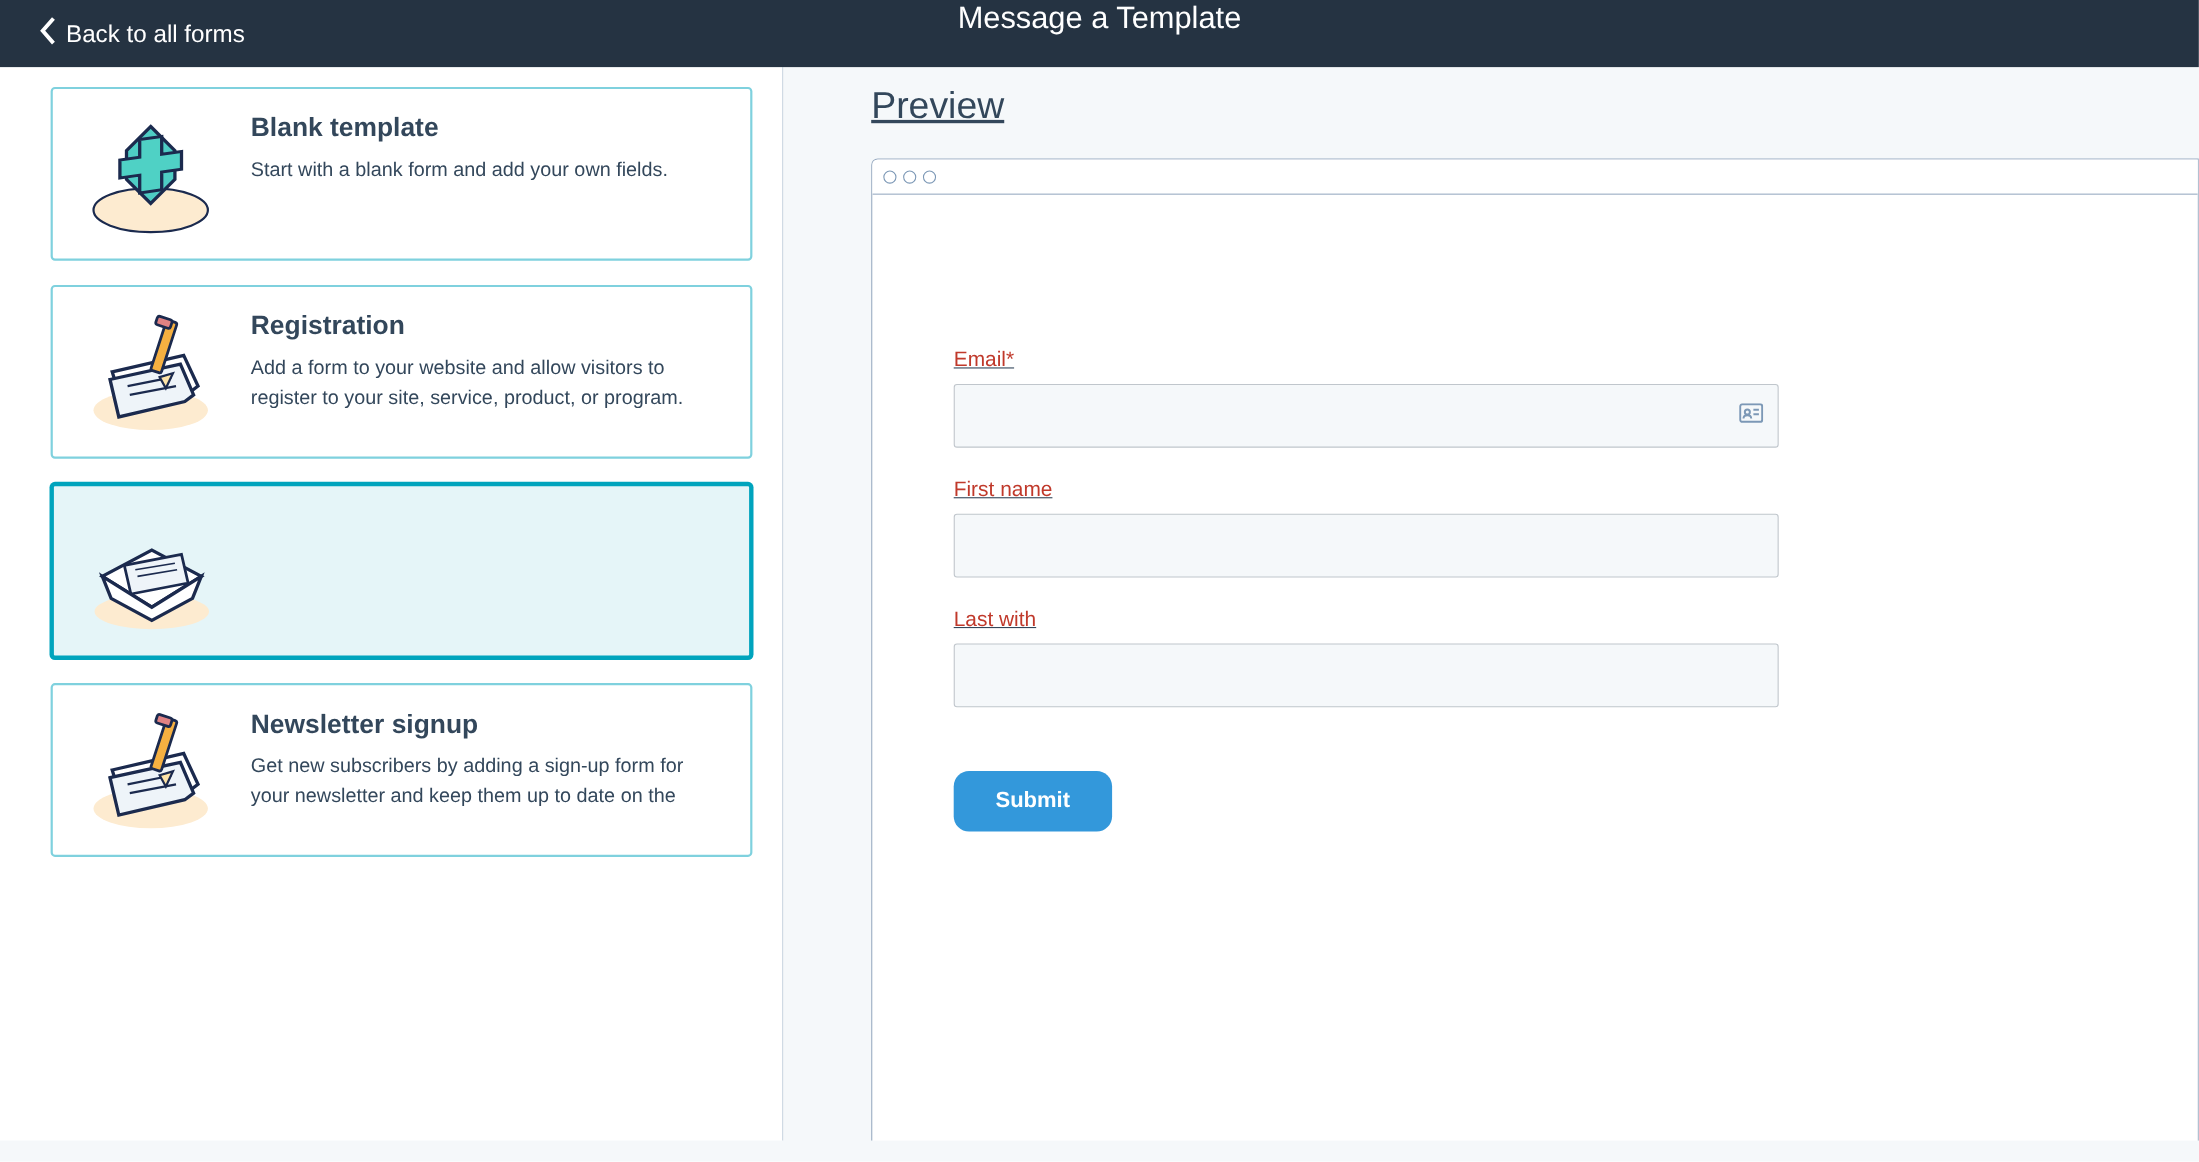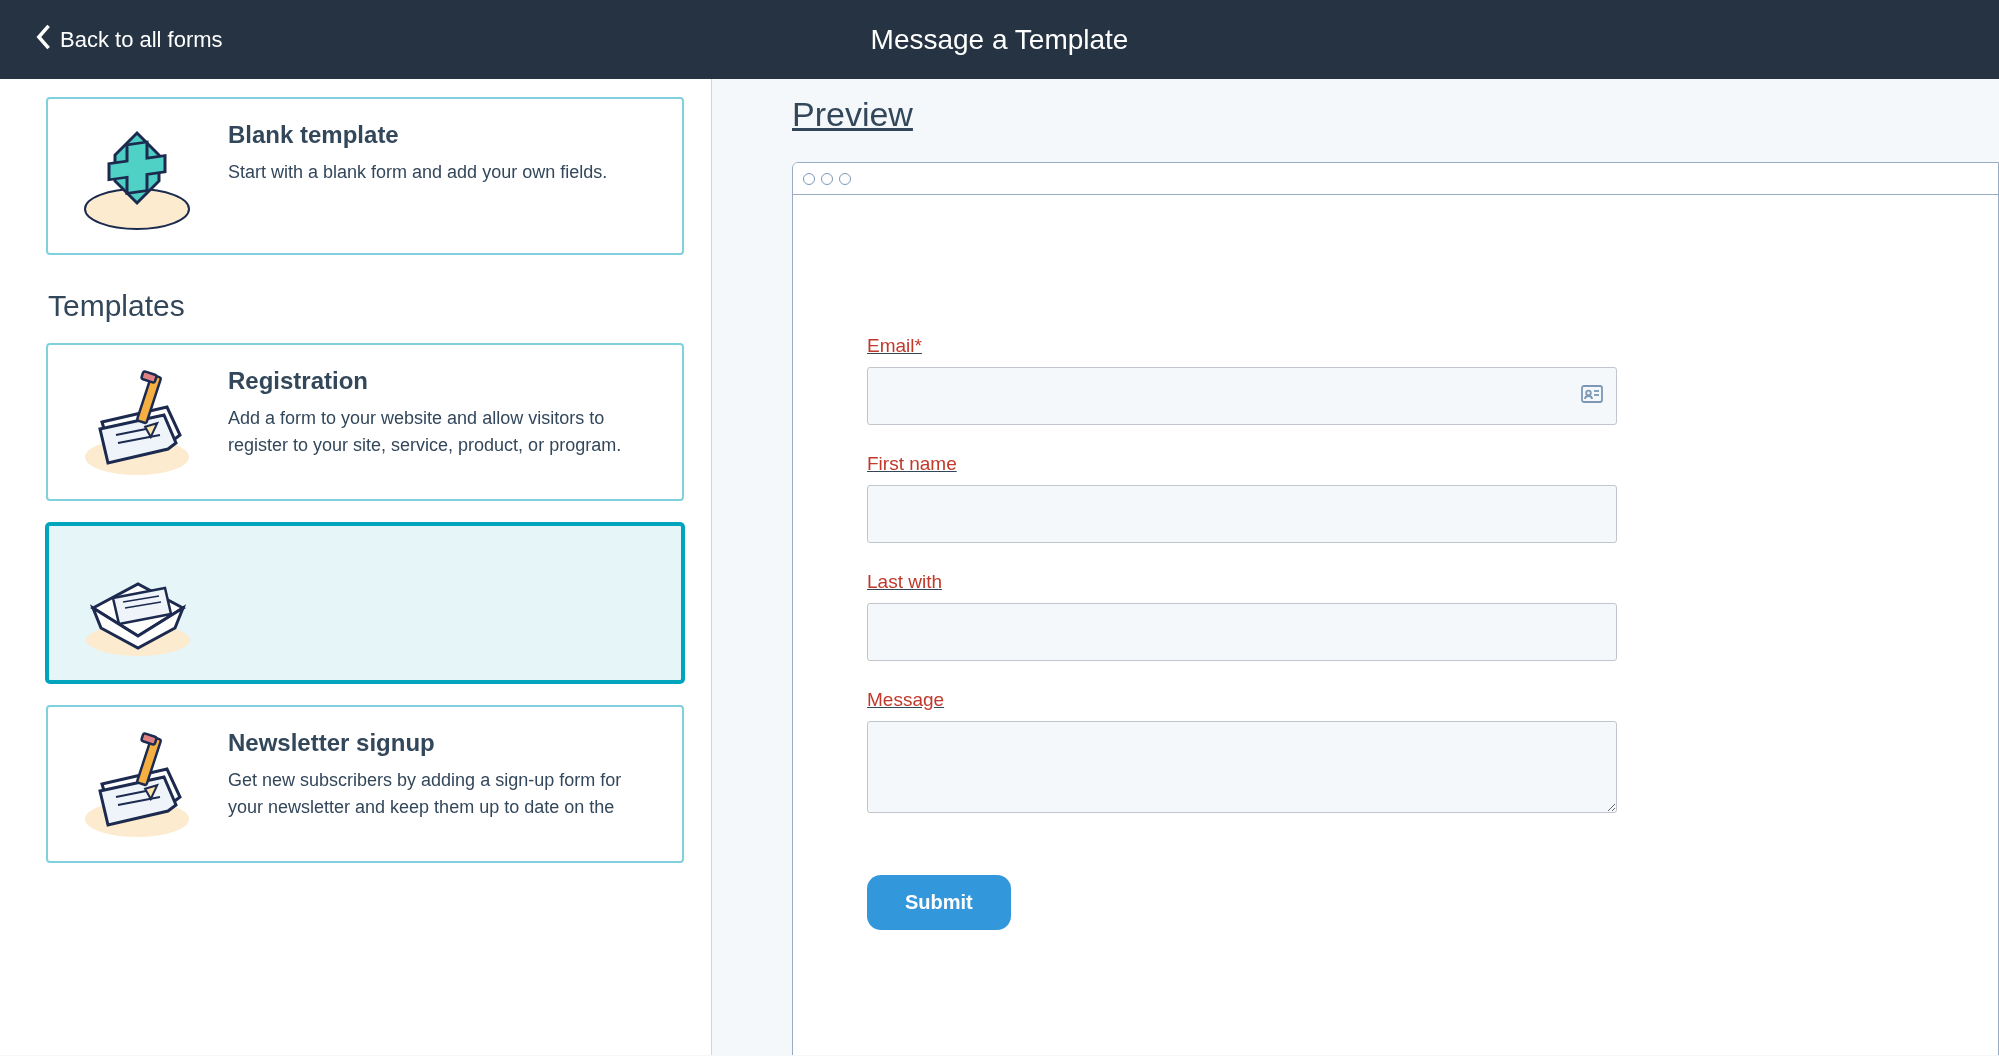--- a/index.html
+++ b/index.html
@@ -1,22 +1,21 @@
 <!DOCTYPE html>
 <html><head>
   <meta charset="utf-8">
   <style>
     * { box-sizing: border-box; margin: 0; padding: 0; }
     body { font-family: -apple-system, BlinkMacSystemFont, "Segoe UI", Helvetica, Arial, sans-serif; background: #f5f8fa; color: #33475b; }
     .header {
       background: #253342;
       color: #fff;
       display: flex;
-      align-items: center;
-      height: 79px;
+      height: 61px;
       position: relative;
     }
     .back-link {
       display: flex;
       align-items: center;
       gap: 8px;
       padding-left: 34px;
       font-size: 22px;
       font-weight: 400;
       cursor: pointer;
@@ -190,21 +189,20 @@
             <polygon points="-10,-24 10,-24 10,-6 28,-6 28,12 10,12 10,30 -10,30 -10,12 -28,12 -28,-6 -10,-6" fill="#4fd1c5" stroke="#1b2a4e" stroke-width="3" transform="skewY(-8) scale(1,0.9)"></polygon>
           </g>
         </svg>
       </div>
       <div>
         <div class="card-title">Blank template</div>
         <div class="card-desc">Start with a blank form and add your own fields.</div>
       </div>
     </div>
 
-    <div class="section-heading">Templates</div>
 
     <div class="card">
       <div class="card-icon">
         <svg width="130" height="110" viewBox="0 0 130 110">
           <ellipse cx="65" cy="90" rx="52" ry="18" fill="#fdebd0"></ellipse>
           <path d="M30 55 L95 40 L108 68 L100 74 L40 88 Z" fill="#fff" stroke="#1b2a4e" stroke-width="3"></path>
           <path d="M28 62 L92 48 L104 76 L96 82 L36 96 Z" fill="#eef4f9" stroke="#1b2a4e" stroke-width="3"></path>
           <line x1="44" y1="68" x2="84" y2="60" stroke="#1b2a4e" stroke-width="2"></line>
           <line x1="46" y1="76" x2="88" y2="68" stroke="#1b2a4e" stroke-width="2"></line>
           <rect x="72" y="8" width="10" height="48" rx="2" fill="#f5b041" stroke="#1b2a4e" stroke-width="2.5" transform="rotate(18 77 32)"></rect>
@@ -277,21 +275,17 @@
           </div>
         </div>
         <div class="form-field">
           <label class="form-label">First name</label>
           <input class="text-input" type="text" style="">
         </div>
         <div class="form-field">
           <label class="form-label">Last with</label>
           <input class="text-input" type="text" style="">
         </div>
-        <div class="form-field">
-          <label class="form-label">Message</label>
-          <textarea class="textarea-input" style=""></textarea>
-        </div>
         <button class="submit-btn">Submit</button>
       </div>
     </div>
   </div>
 </div>
 
 </body></html>

